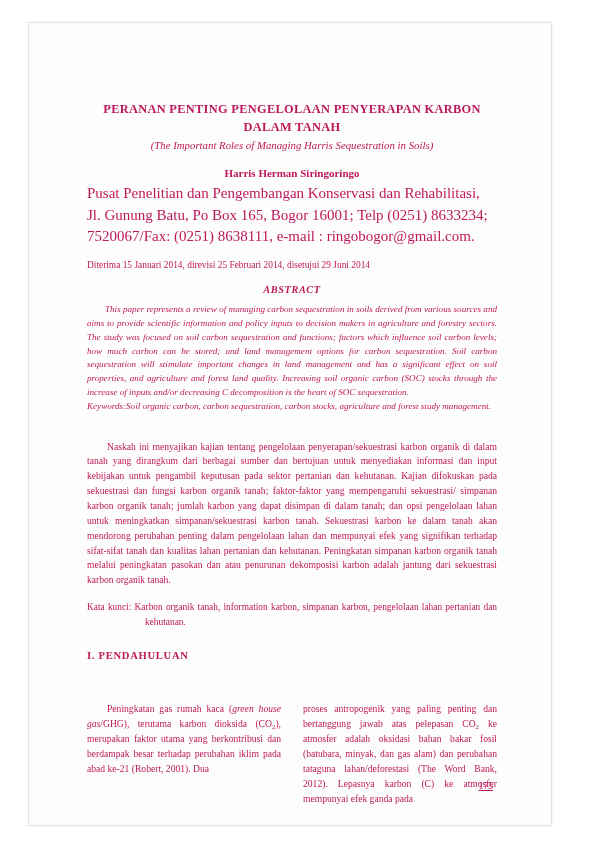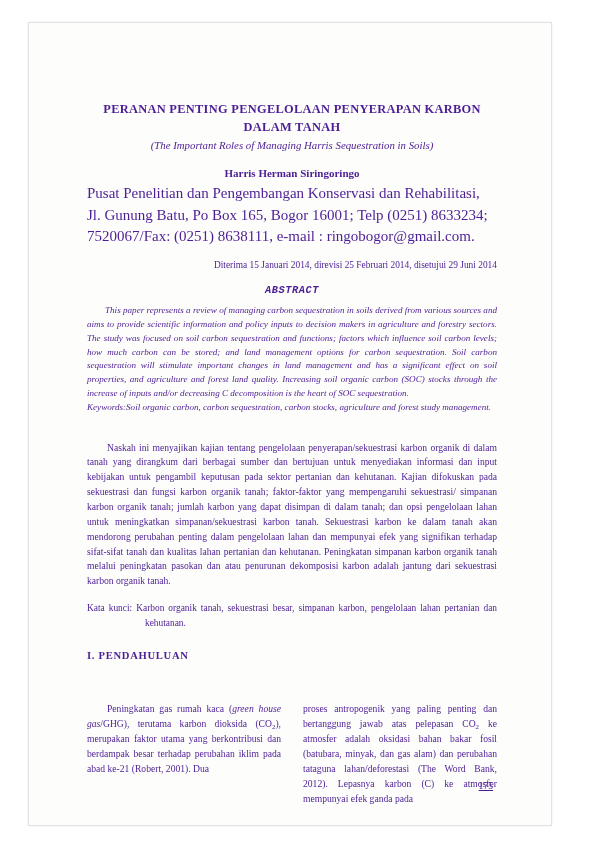--- a/index.html
+++ b/index.html
@@ -7,21 +7,21 @@
     padding: 0;
     background: #b9b9b9;
   }
   .page {
     position: relative;
     width: 600px;
     height: 848px;
     background: #ffffff;
     overflow: hidden;
     font-family: "Liberation Serif", serif;
-    color: #4c1d95;
+    color: #be185d;
     box-sizing: border-box;
   }
   .sheet {
     position: absolute;
     left: 28px;
     top: 22px;
     width: 524px;
     height: 804px;
     background: #fdfdfc;
     border: 1px solid #e2e2e0;
@@ -53,32 +53,31 @@
     font-size: 11px;
     font-weight: bold;
     margin: 16px 0 4px 0;
   }
   .affiliation {
     font-size: 15px;
     line-height: 1.45;
     margin: 0 0 12px 0;
   }
   .dates {
-    text-align: right;
+    text-align: left;
     font-size: 9.4px;
     margin: 0 0 14px 0;
   }
   .sec-head {
     text-align: center;
     font-size: 10.3px;
     font-style: italic;
     font-weight: bold;
     letter-spacing: 0.6px;
     margin: 0 0 8px 0;
-    font-family: Liberation Mono, monospace;
   }
   .sec-head-plain {
     text-align: center;
     font-size: 10.3px;
     font-weight: bold;
     letter-spacing: 0.8px;
     margin: 0 0 8px 0;
   }
   .abstract-body {
     font-size: 9.1px;
@@ -164,21 +163,21 @@
       <div class="author">Harris Herman Siringoringo</div>
       <div class="affiliation">Pusat Penelitian dan Pengembangan Konservasi dan Rehabilitasi, Jl. Gunung Batu, Po Box 165, Bogor 16001; Telp (0251) 8633234; 7520067/Fax: (0251) 8638111, e-mail : ringobogor@gmail.com.</div>
 
       <div class="dates">Diterima 15 Januari 2014, direvisi 25 Februari 2014, disetujui 29 Juni 2014</div>
 
       <div class="sec-head">ABSTRACT</div>
       <div class="abstract-body">This paper represents a review of managing carbon sequestration in soils derived from various sources and aims to provide scientific information and policy inputs to decision makers in agriculture and forestry sectors. The study was focused on soil carbon sequestration and functions; factors which influence soil carbon levels; how much carbon can be stored; and land management options for carbon sequestration. Soil carbon sequestration will stimulate important changes in land management and has a significant effect on soil properties, and agriculture and forest land quality. Increasing soil organic carbon (SOC) stocks through the increase of inputs and/or decreasing C decomposition is the heart of SOC sequestration.</div>
       <div class="keywords">Keywords:Soil organic carbon, carbon sequestration, carbon stocks, agriculture and forest study management.</div>
 
       <div class="abstrak-body">Naskah ini menyajikan kajian tentang pengelolaan penyerapan/sekuestrasi karbon organik di dalam tanah yang dirangkum dari berbagai sumber dan bertujuan untuk menyediakan informasi dan input kebijakan untuk pengambil keputusan pada sektor pertanian dan kehutanan. Kajian difokuskan pada sekuestrasi dan fungsi karbon organik tanah; faktor-faktor yang mempengaruhi sekuestrasi/ simpanan karbon organik tanah; jumlah karbon yang dapat disimpan di dalam tanah; dan opsi pengelolaan lahan untuk meningkatkan simpanan/sekuestrasi karbon tanah. Sekuestrasi karbon ke dalam tanah akan mendorong perubahan penting dalam pengelolaan lahan dan mempunyai efek yang signifikan terhadap sifat-sifat tanah dan kualitas lahan pertanian dan kehutanan. Peningkatan simpanan karbon organik tanah melalui peningkatan pasokan dan atau penurunan dekomposisi karbon adalah jantung dari sekuestrasi karbon organik tanah.</div>
-      <div class="katakunci">Kata kunci:  Karbon organik tanah, sekuestrasi besar, simpanan karbon, pengelolaan lahan pertanian dan kehutanan.</div>
+      <div class="katakunci">Kata kunci:  Karbon organik tanah, information karbon, simpanan karbon, pengelolaan lahan pertanian dan kehutanan.</div>
 
     </div>
 
     <div style="position:absolute; left:58px; top:627px; width:410px;">
       <div class="intro-head">I.   PENDAHULUAN</div>
     </div>
 
     <div class="cols">
       <div class="col">
         <p>Peningkatan gas rumah kaca (<span class="ital">green house gas</span>/GHG), terutama karbon dioksida (CO<sub>2</sub>), merupakan faktor utama yang berkontribusi dan berdampak besar terhadap perubahan iklim pada abad ke-21 (Robert, 2001). Dua</p>

